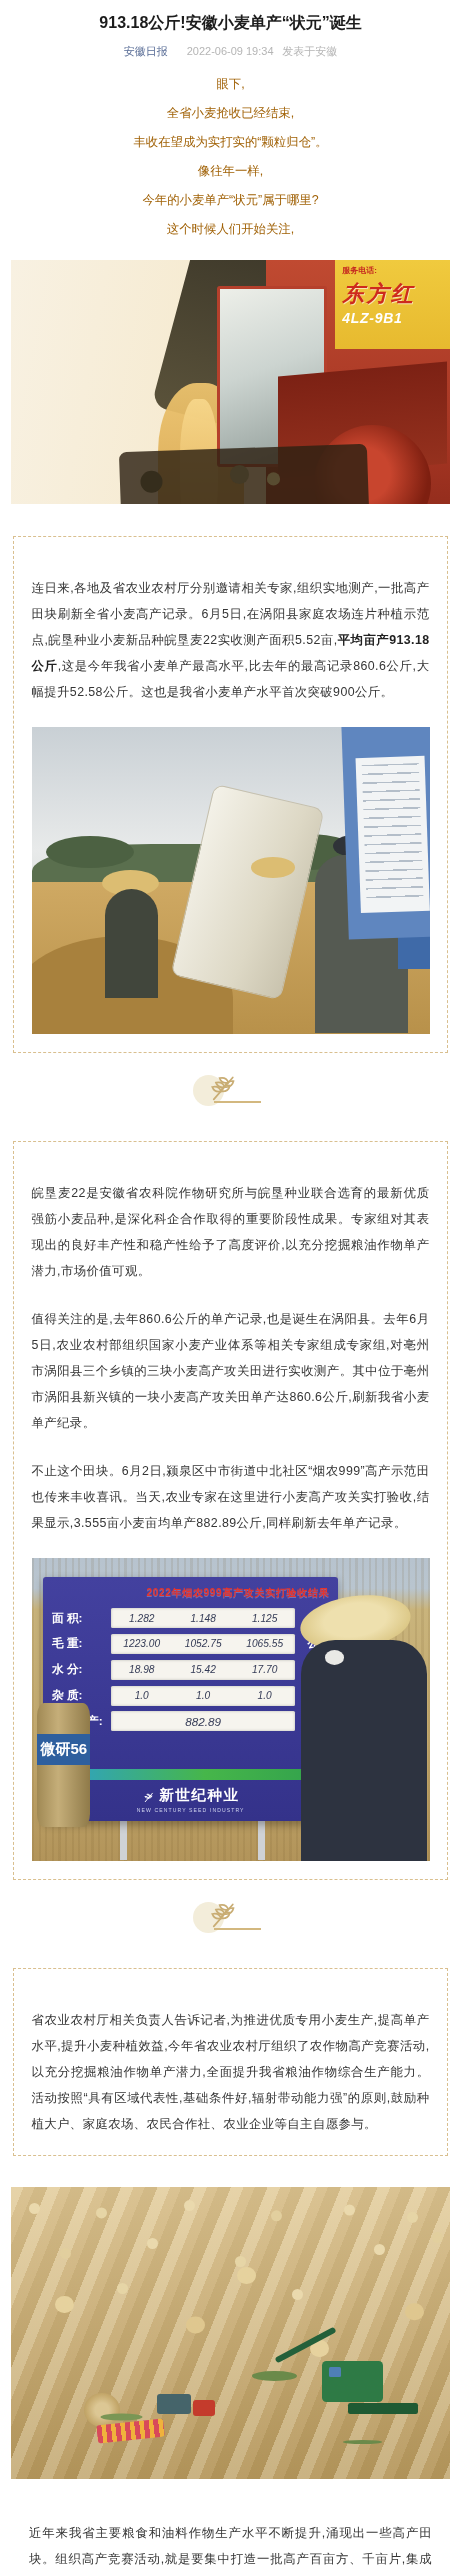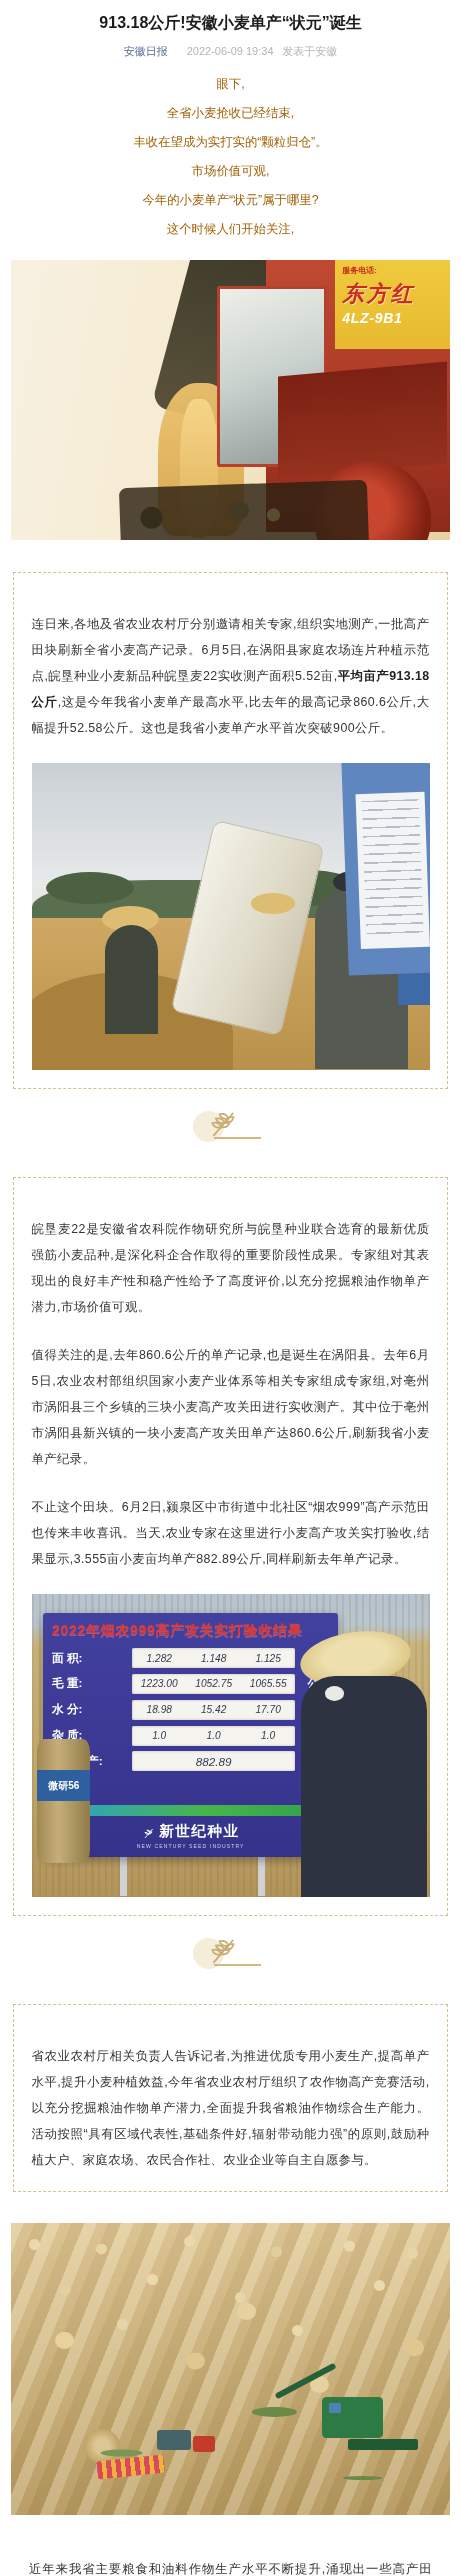--- a/index.html
+++ b/index.html
@@ -11,21 +11,21 @@
   .title { margin:11.7px 19px 0; font-size:16px; line-height:22.6px; font-weight:700;
            text-align:center; color:#1c1c1c; }
   .byline { margin-top:9.5px; text-align:center; font-size:11px; color:#b5b5b5; }
   .byline .src { color:#576b95; margin-right:19px; }
   .byline .date { margin-right:8.8px; }
   
   .intro { margin-top:11.7px; text-align:center; font-size:12.4px; line-height:29px; color:#a16207; }
   
   .photo { position:relative; overflow:hidden; }
   
-  .photo1 { margin:16px 11px 0; height:280px;
+  .photo1 { margin:16px 11px 0; height:244px;
     background:linear-gradient(100deg,#f8f1e2 0%,#f6ebd2 40%,#efdfb8 68%,#e7d1a0 100%); }
   .p1-chute { position:absolute; left:164px; top:-36px; width:93px; height:197px;
     background:linear-gradient(#3c3729,#5a523a); transform:rotate(15deg);
     border-radius:0 0 16px 16px; }
   .p1-grain { position:absolute; left:147px; top:123px; width:86px; height:153px;
     background:linear-gradient(180deg,rgba(236,195,110,.95),rgba(212,160,70,.92));
     border-radius:45% 45% 20% 20%; }
   .p1-grain2 { position:absolute; left:169px; top:139px; width:38px; height:139px;
     background:linear-gradient(180deg,rgba(248,216,140,.9),rgba(224,176,88,.85));
     border-radius:40%; }
@@ -81,24 +81,24 @@
   .deco svg { position:absolute; left:22px; top:-2.9px; }
   .deco .dline { position:absolute; left:31px; top:28px; width:47px; height:1.5px; background:#d3b87f; }
   
   .photo3 { margin:10.2px 0 0; height:303px;
     background:linear-gradient(#b7c3ce 0%,#b9c5cf 10%,#c9b47c 17%,#c3a96e 60%,#b2945a 100%); }
   .p3-texture { position:absolute; inset:0;
     background:repeating-linear-gradient(90deg,rgba(110,84,38,.12) 0 2.2px,transparent 2.2px 6.6px); }
   .board { position:absolute; left:11.7px; top:19px; width:295px; height:244px; box-sizing:border-box;
     background:linear-gradient(#43419f,#34328a); border-radius:2.9px; padding:7.3px 8.8px 0;
     box-shadow:0 3.6px 8.8px rgba(0,0,0,.3); }
-  .board-title { color:#e8332a; font-weight:800; font-size:14px; text-align:left;
+  .board-title { color:#e8332a; font-weight:800; font-size:10px; text-align:right;
     letter-spacing:0.7px; margin:1.5px 0 8px; text-shadow:0 0.7px 0 rgba(255,255,255,.25); white-space:nowrap; }
   .brow { display:flex; align-items:center; margin-bottom:5.8px; }
-  .blabel { width:80px; color:#fff; font-weight:700; font-size:11.7px; }
+  .blabel { width:59px; color:#fff; font-weight:700; font-size:11.7px; }
   .bstrip { flex:1; background:#f6f4ee; height:20px; display:flex; align-items:center;
     justify-content:space-around; font-style:italic; color:#333a55; font-size:10.2px;
     border-radius:1.5px; box-shadow:inset 0 0 2.9px rgba(0,0,0,.25); }
   .bunit { width:34px; text-align:right; color:#fff; font-weight:700; font-size:11px; box-sizing:border-box; }
   .wave { position:absolute; left:0; right:0; bottom:41px; height:11px;
     background:linear-gradient(90deg,#2b9fd8,#46b64a 55%,#2f9e4d);
     border-radius:0 0 0 0/0 0 0 0; }
   .blogo { position:absolute; left:0; right:0; bottom:8.8px; text-align:center; color:#fff; }
   .blogo svg { vertical-align:-2.9px; margin-right:4.4px; }
   .blogo .cn { font-size:14.6px; font-weight:800; letter-spacing:1.5px; }
@@ -107,21 +107,21 @@
   .p3-hat { position:absolute; right:19px; top:38px; width:111px; height:53px;
     background:radial-gradient(ellipse at 50% 45%,#eee0ae 40%,#dcc887 72%);
     border-radius:50%; transform:rotate(-8deg); }
   .p3-person { position:absolute; right:2.9px; top:82px; width:126px; height:221px;
     background:#2d3340; border-radius:34px 34px 0 0; }
   .p3-mask { position:absolute; right:86px; top:92px; width:19px; height:14.6px;
     background:#e9e9e6; border-radius:50%; }
   .p3-barrel { position:absolute; left:5.8px; top:145px; width:53px; height:124px;
     background:linear-gradient(90deg,#a08954,#c5ae79 40%,#8f7a49); border-radius:7.3px/13px; }
   .p3-barrel .band { position:absolute; left:0; right:0; top:31px; height:31px; background:#2e5f9e;
-    color:#fff; font-size:10px; font-weight:700; display:flex; align-items:center; justify-content:center; }
+    color:#fff; font-size:15px; font-weight:700; display:flex; align-items:center; justify-content:center; }
   
   .photo4 { margin:31px 11px 0; height:292px;
     background:linear-gradient(rgba(255,246,222,.3),rgba(40,25,5,.10)),
       repeating-linear-gradient(112deg,#dcc491 0 11.7px,#cbad72 11.7px 22px,#bfa062 22px 34px); }
   .bales-far { position:absolute; left:17.5px; top:16px; width:11px; height:11px; border-radius:50%;
     background:#ead9ad;
     box-shadow:67px 4.4px #e6d5a6,155px -2.9px #ead9ad,242px 7.3px #e2cf9e,315px 1.5px #ead9ad,
       378px 8.8px #e6d5a6,31px 45px #e2cf9e,118px 35px #ead9ad,206px 53px #e6d5a6,
       345px 41px #ead9ad,403px 29px #e2cf9e,88px 80px #e6d5a6,263px 86px #ead9ad; }
   .bales-near { position:absolute; left:44px; top:109px; width:19px; height:17.5px; border-radius:50%;
@@ -154,21 +154,21 @@
 
 <h1 class="title">913.18公斤!安徽小麦单产“状元”诞生</h1>
 <div class="byline">
   <span class="src">安徽日报</span><span class="date">2022-06-09 19:34</span><span>发表于安徽</span>
 </div>
 
 <div class="intro">
   <div>眼下,</div>
   <div>全省小麦抢收已经结束,</div>
   <div>丰收在望成为实打实的“颗粒归仓”。</div>
-  <div>市场价值可观,</div>
+  <div>像往年一样,</div>
   <div>今年的小麦单产“状元”属于哪里?</div>
   <div>这个时候人们开始关注,</div>
 </div>
 
 <div class="photo photo1">
   <div class="p1-chute"></div>
   <div class="p1-grain"></div>
   <div class="p1-grain2"></div>
   <div class="p1-body"></div>
   <div class="p1-cab"></div>

